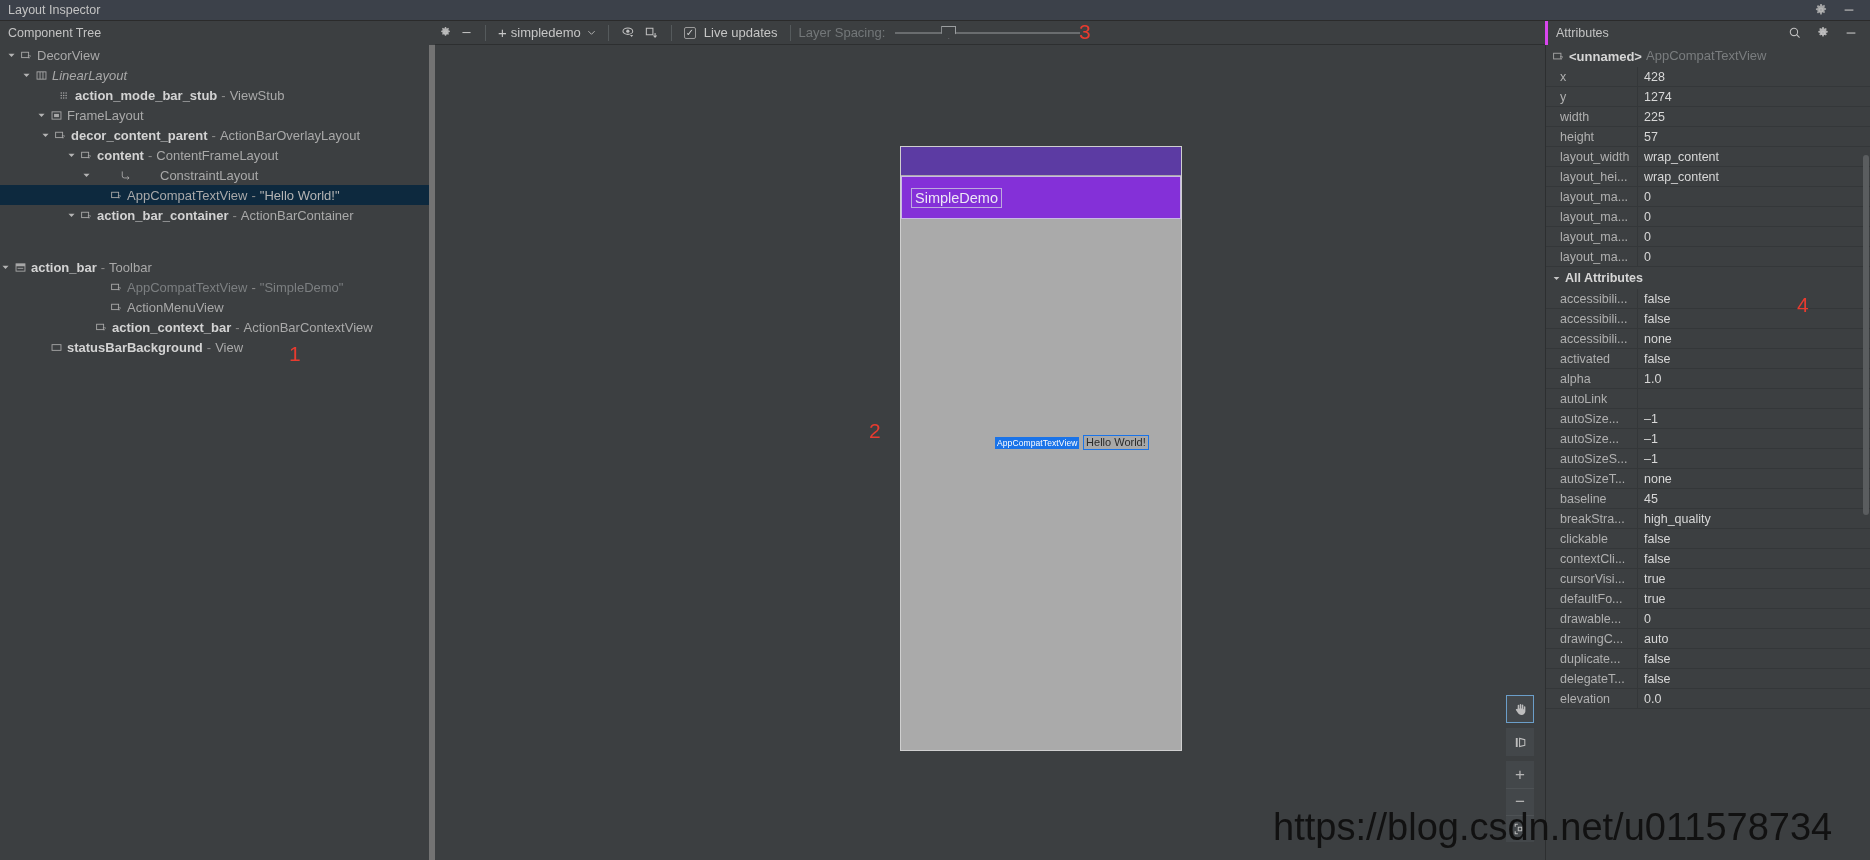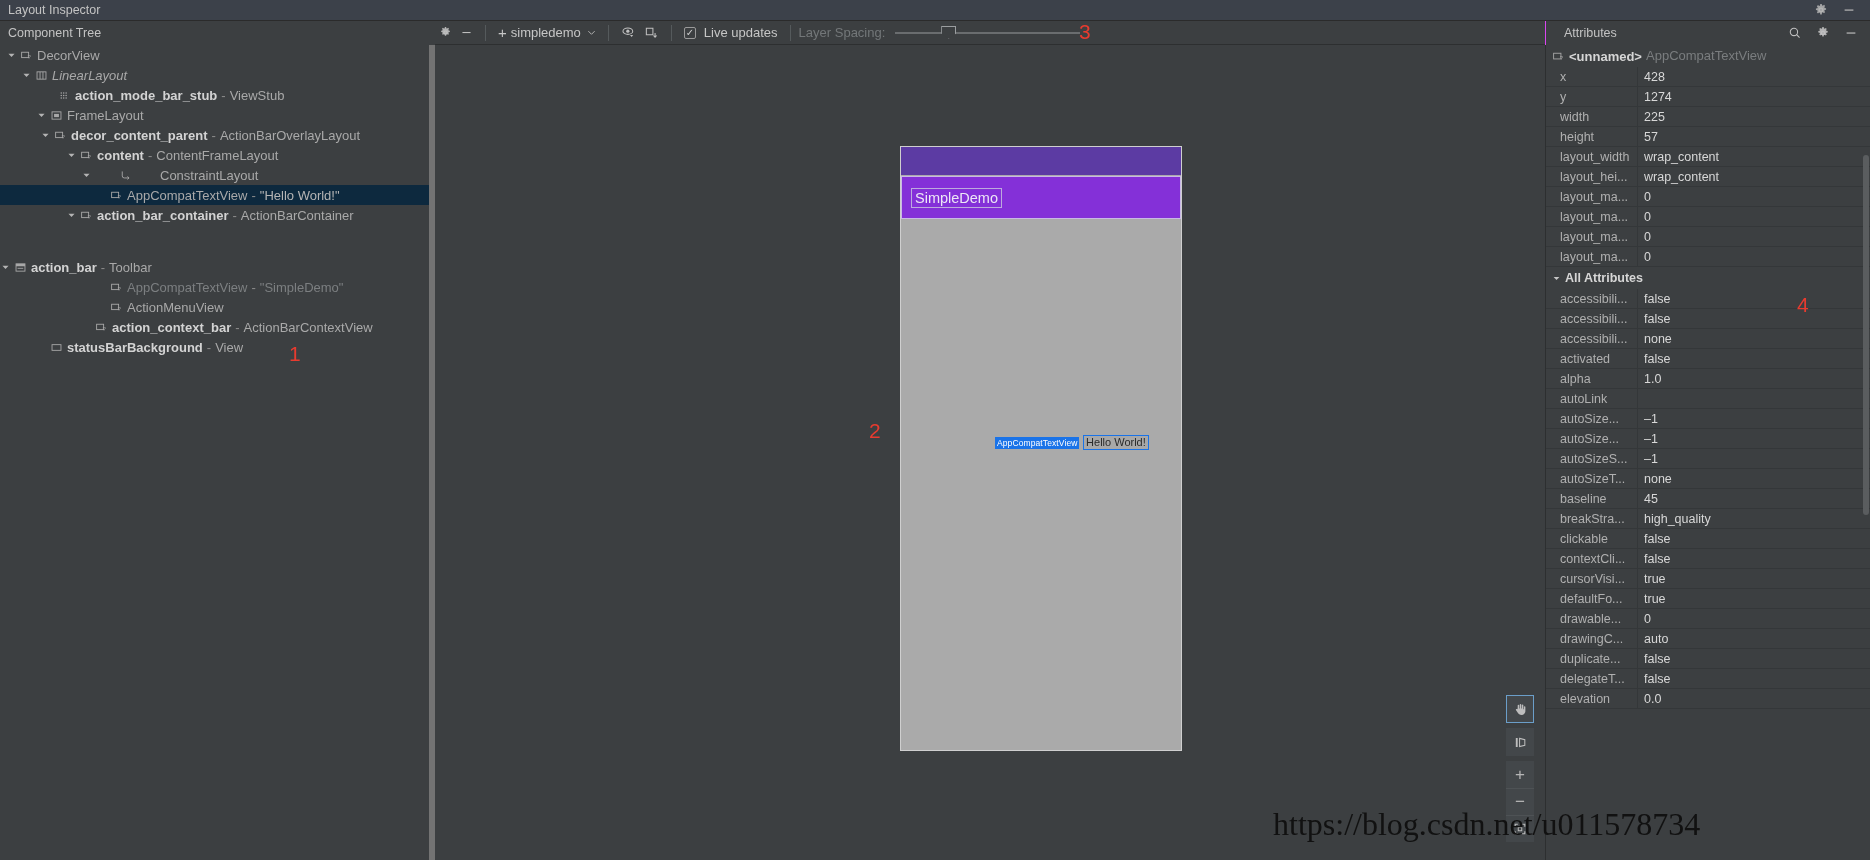--- a/index.html
+++ b/index.html
@@ -49,21 +49,21 @@
   }
   .dim-lbl{ color:#737779; font-size:13px; }
   .slider{ position:relative; width:185px; height:16px; display:flex; align-items:center; margin-left:10px; }
   .slider .track{ position:absolute; left:0; right:0; height:2px; background:#6a6d6f; }
   .slider .thumb{
     position:absolute; left:50px; top:1px; width:15px; height:13px;
     background:#3c3f41; border:1px solid #9b9ea0;
     clip-path: polygon(0 0, 100% 0, 100% 62%, 50% 100%, 0 62%);
   }
   #tb-right-sec{ width:325px; display:flex; align-items:center; height:24px;
-     border-left:1px solid #d946ef; background:#3c3f41; padding-left:18px;}
+     border-left:3px solid #d946ef; background:#3c3f41; padding-left:8px;}
   #tb-right-sec .attr-title{ font-size:12.5px; color:#c3c3c3; }
   #tb-right-sec .spacer{ margin-left:auto; display:flex; gap:14px; margin-right:12px; align-items:center;}
 
   
   #tree-panel{
     position:absolute; left:0; top:45px; width:435px; height:815px;
     background:#3c3f41; border-right:6px solid #737373;
     overflow:hidden;
   }
   .tree-row{
@@ -160,22 +160,22 @@
 
   
   .anno{
     position:absolute; color:#e83b2f; font-size:21px;
     font-family:"Liberation Sans", sans-serif; z-index:40;
   }
 
   
   #watermark{
     position:absolute; left:1273px; top:806px; z-index:60;
-    font-size:32px; color:#111111; white-space:nowrap;
-    font-family:Liberation Serif, serif;
+    font-size:38px; color:#111111; white-space:nowrap;
+    font-family:Liberation Sans, sans-serif;
   }
 </style>
 </head>
 <body>
 
 <div id="titlebar">
   <span class="tb-title">Layout Inspector</span>
   <div class="tb-right">
     <span class="ico">
       <svg width="14" height="14" viewBox="0 0 16 16">

